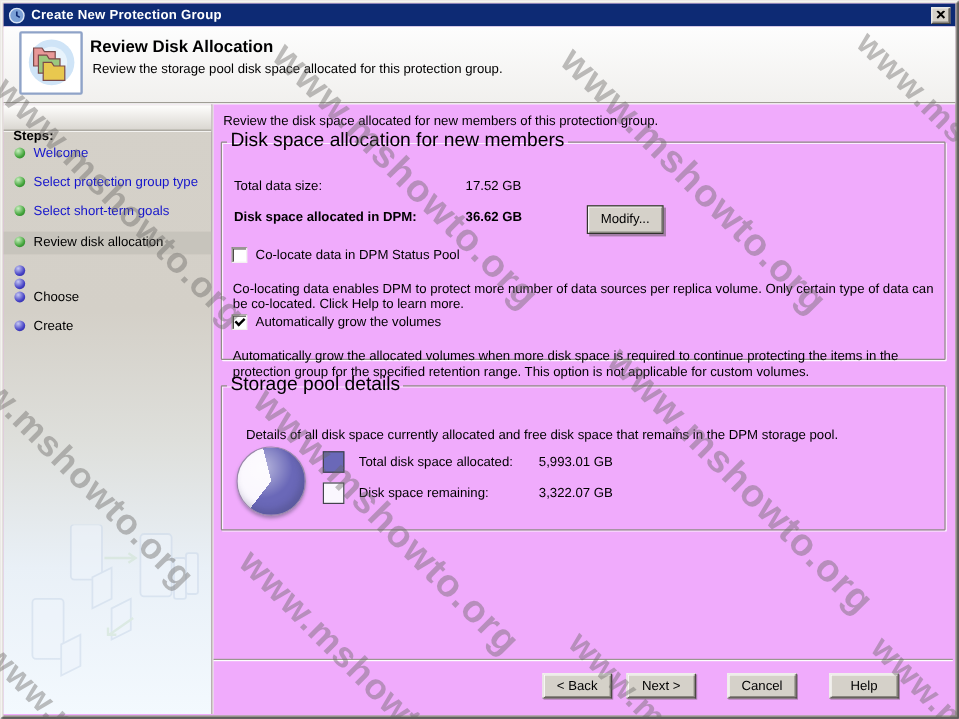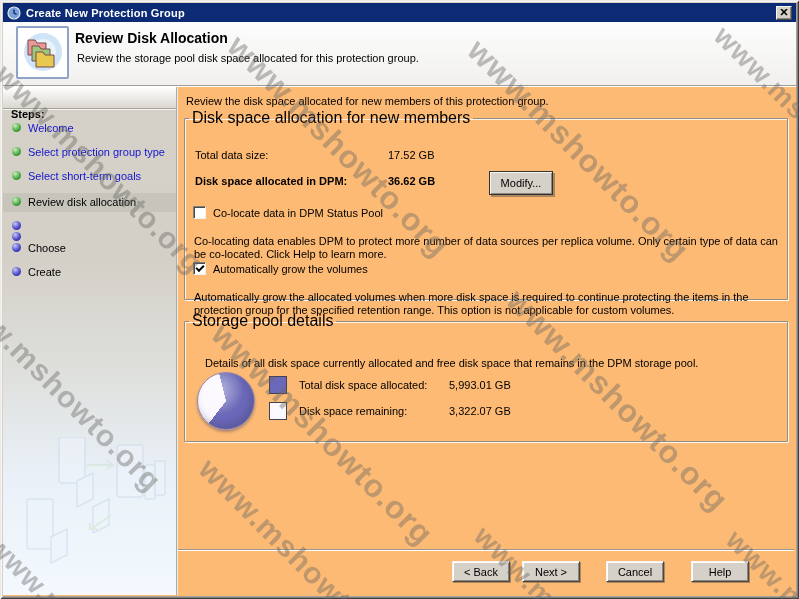--- a/index.html
+++ b/index.html
@@ -1,18 +1,18 @@
 <!DOCTYPE html>
 <html><head>
 <meta charset="utf-8">
 <style>
   html,body{margin:0;padding:0;background:#8f8f8f;}
   *{box-sizing:border-box;font-family:"Liberation Sans","DejaVu Sans",sans-serif;}
   .window{
-    position:relative;width:799px;height:599px;background:#fdba74;overflow:hidden;
+    position:relative;width:799px;height:599px;background:#f0abfc;overflow:hidden;
     box-shadow: inset 1px 1px 0 #eceae6, inset -1px -1px 0 #3f3f3f,
                 inset 2px 2px 0 #f7f6f4, inset -2px -2px 0 #83807a,
                 inset 3px 3px 0 #d5d1c9, inset -3px -3px 0 #a7a49d;
   }
   
   .titlebar{position:absolute;left:3px;top:3px;right:3px;height:19px;background:#0d2a74;
     display:flex;align-items:center;padding:0 4px;}
   .titlebar .app-ico{width:14px;height:14px;margin-right:5px;flex:0 0 auto;}
   .titlebar .title{color:#fff;font-size:11px;font-weight:bold;letter-spacing:.2px;flex:1;}
   .btn-close{width:16px;height:14px;background:#d5d1c9;border:1px solid;

